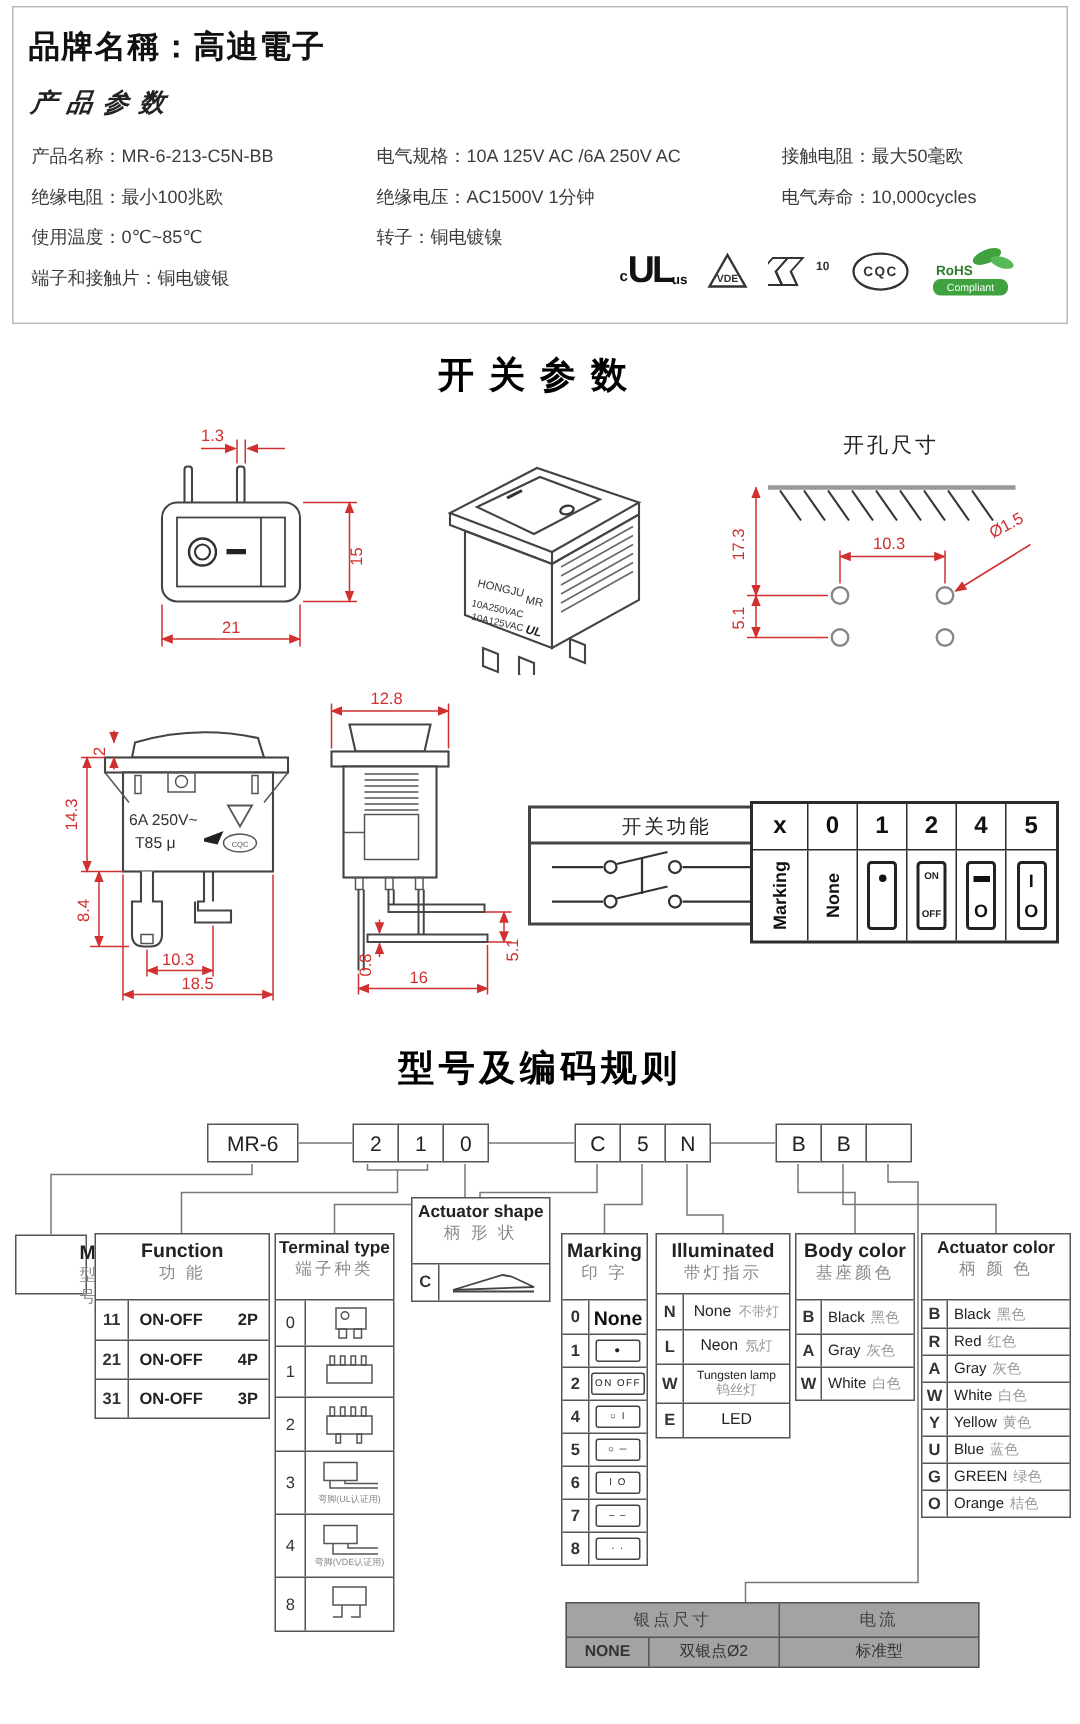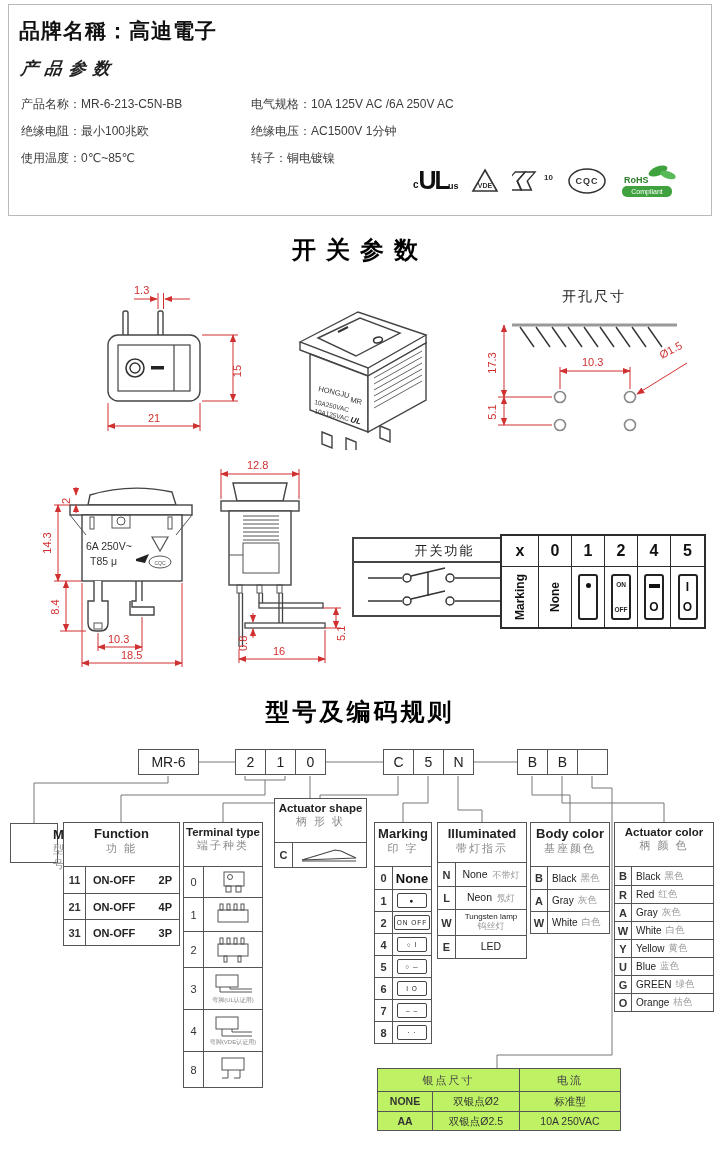--- a/index.html
+++ b/index.html
@@ -77,21 +77,21 @@
   .il-en.tiny { font-size:8px; }
   .il-cn { font-size:9px; color:#999; }
   .il-inline { display:flex; gap:5px; align-items:baseline; }
   .c-row { align-items:stretch; }
   .c-code { width:17px; }
   .c-label { flex:1; display:flex; align-items:center; gap:4px; padding-left:4px; font-size:10px; }
   .cl-en { color:#222; }
   .cl-cn { color:#999; font-size:9.5px; }
 
   
-  .silver { position:absolute; left:377px; top:1068px; width:244px; border:1px solid #555; background:#bef264; z-index:2; }
+  .silver { position:absolute; left:377px; top:1068px; width:276px; border:1px solid #555; background:#a3a3a3; z-index:2; }
   .s-head { display:flex; height:23px; border-bottom:1px solid #555; }
   .s-h1 { width:142px; border-right:1px solid #555; text-align:center; line-height:22px; font-size:11px; color:#444; letter-spacing:2px; }
   .s-h2 { flex:1; text-align:center; line-height:22px; font-size:11px; color:#444; letter-spacing:2px; }
   .s-row { display:flex; height:19px; }
   .s-row + .s-row { border-top:1px solid #555; }
   .s-c1 { width:55px; border-right:1px solid #555; text-align:center; line-height:18px; font-size:10.5px; font-weight:bold; color:#333; }
   .s-c2 { width:87px; border-right:1px solid #555; text-align:center; line-height:18px; font-size:10.5px; color:#333; }
   .s-c3 { flex:1; text-align:center; line-height:18px; font-size:10.5px; color:#333; }
 
   .dimtxt { fill:#d03030; font-size:11px; }
@@ -113,25 +113,30 @@
   </svg>
 
   <div class="top-card">
     <div class="brand">品牌名稱：高迪電子</div>
     <div class="brush">产品参数</div>
 
     <div class="spec-col" style="left:12px; top:86px;">
       <div class="spec-line">产品名称：MR-6-213-C5N-BB</div>
       <div class="spec-line">绝缘电阻：最小100兆欧</div>
       <div class="spec-line">使用温度：0℃~85℃</div>
+      <div class="spec-line">端子和接触片：铜电镀银</div>
     </div>
     <div class="spec-col" style="left:242px; top:86px;">
       <div class="spec-line">电气规格：10A 125V AC /6A 250V AC</div>
       <div class="spec-line">绝缘电压：AC1500V 1分钟</div>
       <div class="spec-line">转子：铜电镀镍</div>
+    </div>
+    <div class="spec-col" style="left:512px; top:86px;">
+      <div class="spec-line">接触电阻：最大50毫欧</div>
+      <div class="spec-line">电气寿命：10,000cycles</div>
     </div>
 
     <div class="certs">
       <span class="ul-mark">
         <i class="ul-c">c</i>
           <b class="ul-main">UL</b>
           <i class="ul-us">us</i>
       </span>
       <svg width="28" height="26">
         <polygon points="14,2 26,23 2,23" fill="none" stroke="#333" stroke-width="1.6"></polygon>
@@ -745,20 +750,15 @@
   <div class="silver">
     <div class="s-head">
       <div class="s-h1">银点尺寸</div>
       <div class="s-h2">电流</div>
     </div>
     <div class="s-row">
       <div class="s-c1">NONE</div>
       <div class="s-c2">双银点Ø2</div>
       <div class="s-c3">标准型</div>
     </div>
-    <div class="s-row">
-      <div class="s-c1">AA</div>
-      <div class="s-c2">双银点Ø2.5</div>
-      <div class="s-c3">10A 250VAC</div>
-    </div>
   </div>
 
 </div>
 
 </body></html>

